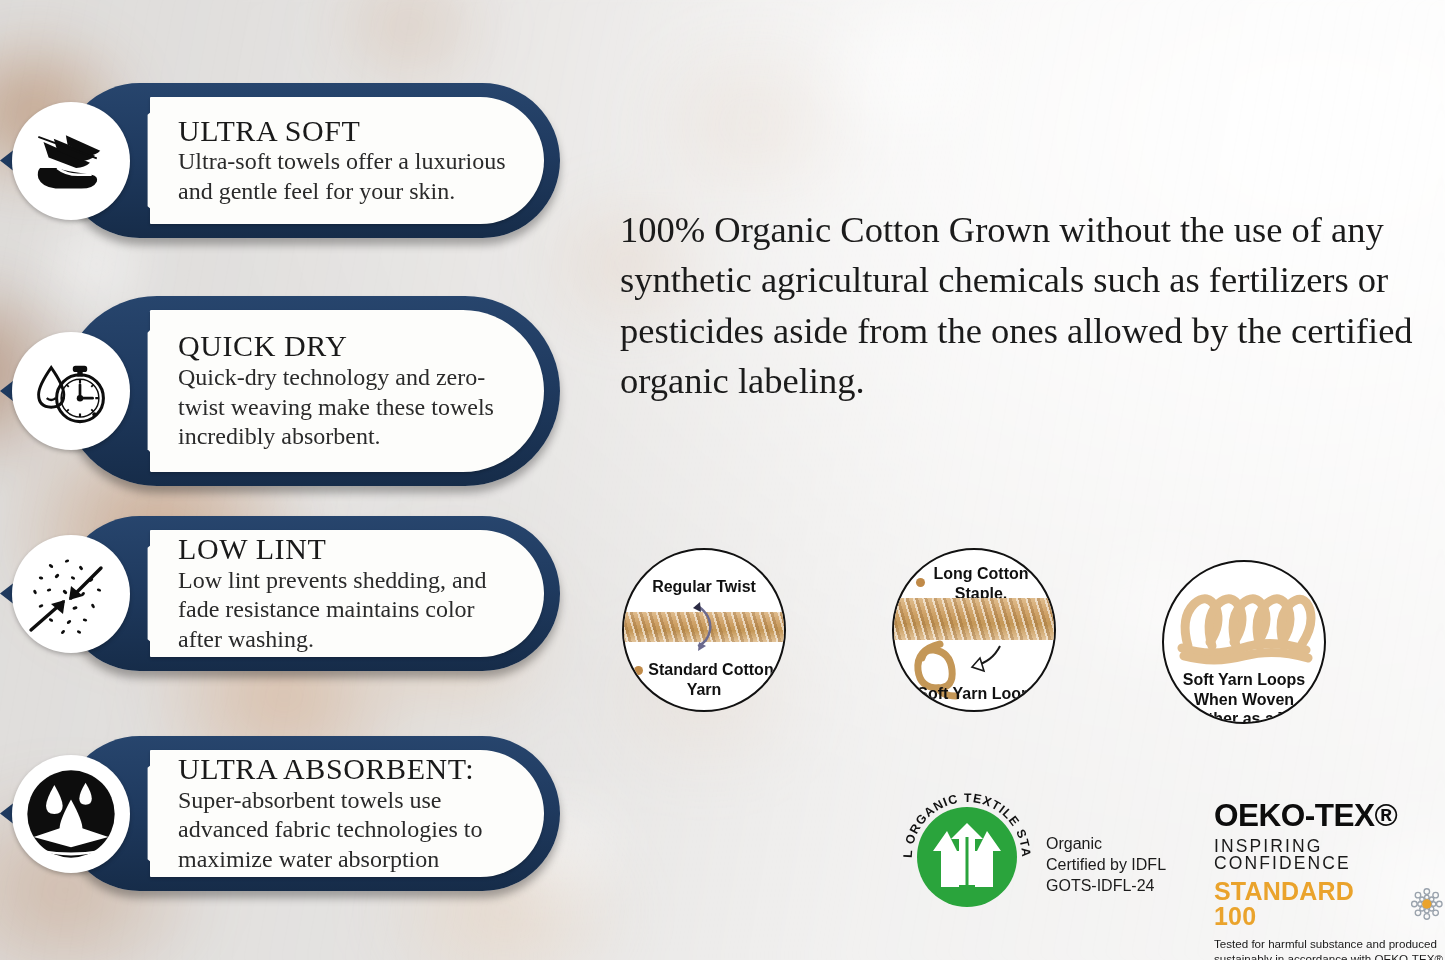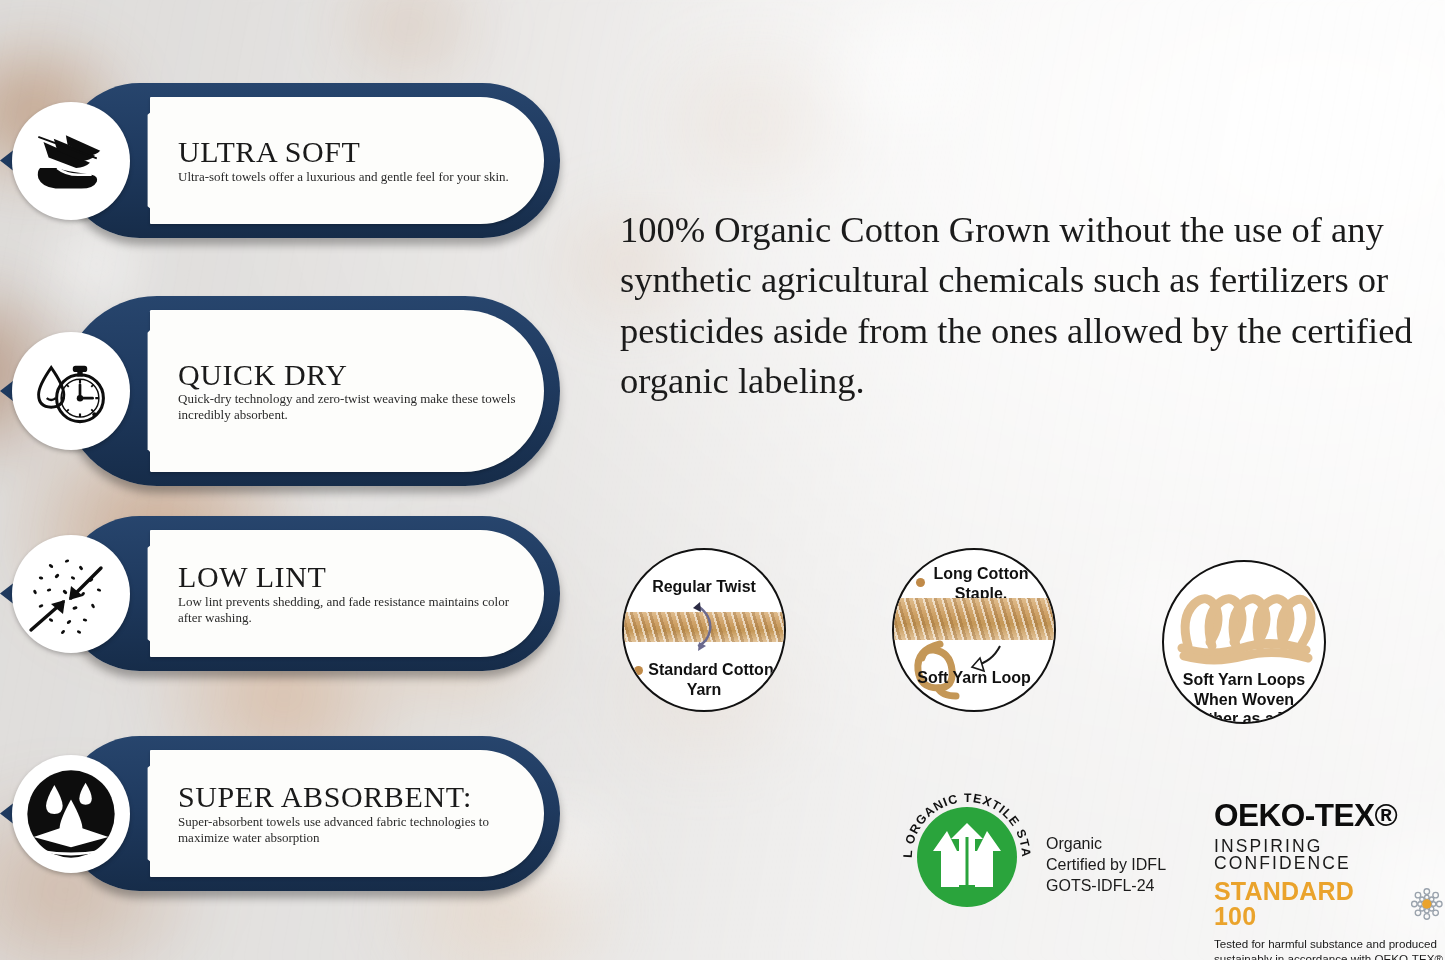--- a/index.html
+++ b/index.html
@@ -80,21 +80,21 @@
     background:#fdfdfb;
     clip-path:polygon(100% 0%, 100% 100%, 40% 86%, 40% 14%);
   }
   .b-title{
     font-family:"Liberation Serif", serif;
     font-size:30px;letter-spacing:.6px;color:#1a1a1a;
     line-height:1.06;margin-bottom:1px;font-weight:400;
   }
   .b-desc{
     font-family:"Liberation Serif", serif;
-    font-size:13px;line-height:1.23;color:#2a2a2a;
+    font-size:24px;line-height:1.23;color:#2a2a2a;
   }
 
   
   .right{position:absolute;left:612px;top:0;width:833px;height:960px;}
   .headline-row{position:absolute;left:8px;top:96px;display:flex;align-items:center;gap:20px;}
   .headline{
     font-family:"Liberation Serif", serif;
     font-size:60px;color:#111;letter-spacing:.3px;line-height:1;white-space:nowrap;
   }
   .body-copy{
@@ -249,21 +249,21 @@
       <svg width="104" height="104" viewBox="0 0 100 100">
         <circle cx="50" cy="50" r="42" fill="#0d0d0d"></circle>
         <path d="M34 22 Q26 36 26 42 Q26 50 34 50 Q42 50 42 42 Q42 36 34 22 Z" fill="#fff"></path>
         <path d="M64 20 Q58 30 58 35 Q58 41 64 41 Q70 41 70 35 Q70 30 64 20 Z" fill="#fff"></path>
         <path d="M50 36 Q39 56 39 64 Q39 74 50 74 Q61 74 61 64 Q61 56 50 36 Z" fill="#fff"></path>
         <path d="M14 72 L50 60 L86 72 L50 82 Z" fill="#fff"></path>
         <path d="M16 84 Q50 96 84 84 Q50 90 16 84 Z" fill="#fff"></path>
       </svg>
     </div>
     <div class="panel">
-      <div class="b-title">SUPER ABSORBENT:</div>
+      <div class="b-title">ULTRA ABSORBENT:</div>
       <div class="b-desc">Super-absorbent towels use advanced fabric technologies to maximize water absorption</div>
     </div>
   </div>
 </div>
 
 <div class="right">
 
 
   <div class="body-copy">100% Organic Cotton Grown without the use of any synthetic agricultural chemicals such as fertilizers or pesticides aside from the ones allowed by the certified organic labeling.</div>
 
@@ -288,21 +288,21 @@
         <span style="white-space:pre-line;">Long Cotton Staple,
 Low Twist Yarn</span>
       </div>
       <div class="strand thick" style="top:48px;"></div>
       <svg style="position:absolute;left:0;top:88px;" width="160" height="70" viewBox="0 0 160 70">
         <path d="M46 6 Q22 12 24 32 Q26 50 44 50 Q60 50 58 32 Q56 14 40 12 Q30 11 28 20" fill="none" stroke="#c49757" stroke-width="7" stroke-linecap="round"></path>
         <path d="M44 50 Q48 58 62 58" fill="none" stroke="#c49757" stroke-width="7" stroke-linecap="round"></path>
         <path d="M106 8 Q98 24 80 28" fill="none" stroke="#1a1a1a" stroke-width="2"></path>
         <path d="M86 20 L78 29 L90 33 Z" fill="#fff" stroke="#1a1a1a" stroke-width="1.6"></path>
       </svg>
-      <div class="cap" style="top:118px;">Soft Yarn Loop</div>
+      <div class="cap" style="top:134px;">Soft Yarn Loop</div>
     </div>
 
     <div class="circ" style="left:550px;top:12px;">
       <svg style="position:absolute;left:8px;top:22px;" width="144" height="82" viewBox="0 0 144 82">
         <g fill="none" stroke="#e0bd8e" stroke-width="9" stroke-linecap="round">
           <path d="M16 62 Q8 34 22 20 Q36 8 44 24 Q50 40 38 58"></path>
           <path d="M40 62 Q32 34 46 20 Q60 8 68 24 Q74 40 62 58"></path>
           <path d="M64 62 Q56 34 70 20 Q84 8 92 24 Q98 40 86 58"></path>
           <path d="M88 62 Q80 34 94 20 Q108 8 116 24 Q122 40 110 58"></path>
           <path d="M112 62 Q104 34 118 20 Q132 8 138 26 Q142 42 130 60"></path>

